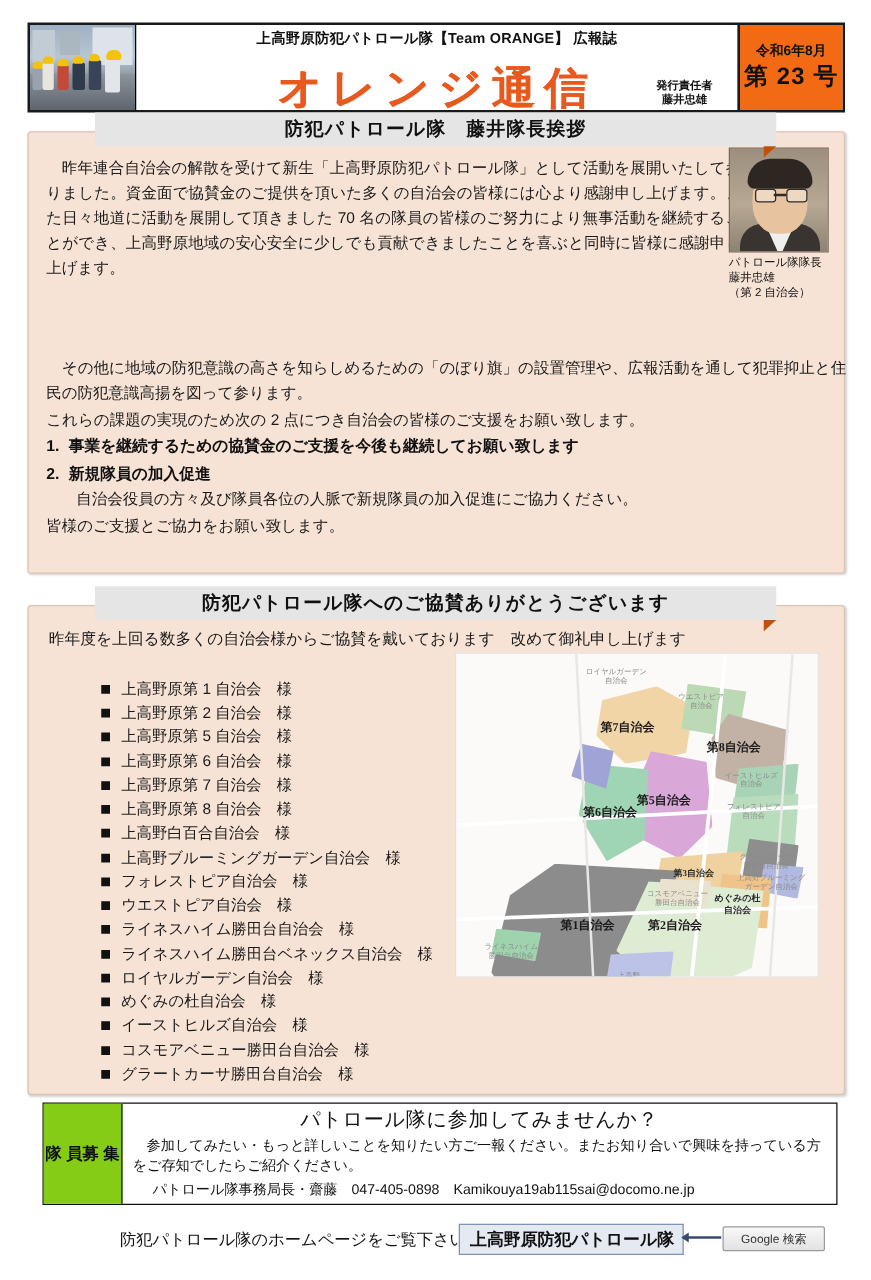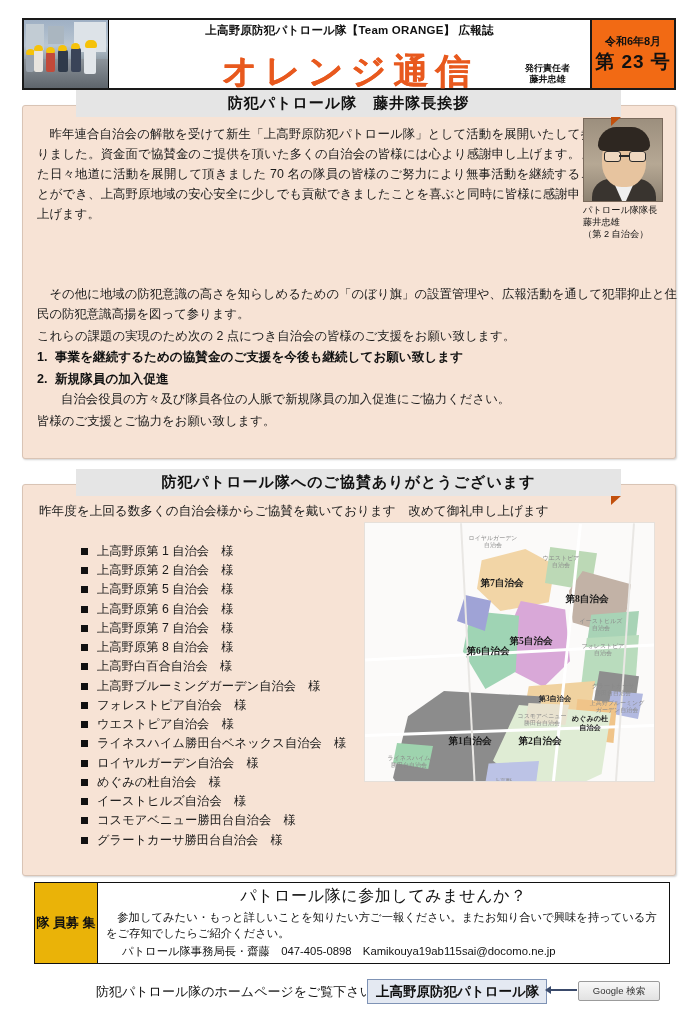--- a/index.html
+++ b/index.html
@@ -142,21 +142,21 @@
   }
   .mlabel.big{font-size:9.6px;font-weight:bold;color:#1a1a1a;}
   .mlabel.sm{font-size:6px;font-weight:normal;color:#8a8a8a;}
 
   
   .recruit{
     position:absolute;left:34px;top:882px;width:636px;height:82px;
     border:1px solid #111;box-sizing:border-box;background:#fff;display:flex;
   }
   .recruit-tag{
-    width:62px;flex:0 0 62px;background:#eab308;border-right:1px solid #111;
+    width:62px;flex:0 0 62px;background:#84cc16;border-right:1px solid #111;
     display:flex;align-items:center;justify-content:center;
     font-size:13px;font-weight:bold;color:#111;line-height:1.35;text-align:center;
   }
   .recruit-body{flex:1 1 auto;padding:3px 8px 0 8px;position:relative;}
   .recruit-title{font-size:16px;text-align:center;color:#111;letter-spacing:.6px;white-space:nowrap;}
   .recruit-text{font-size:11.3px;line-height:1.42;color:#111;margin-top:2px;text-indent:1em;}
   .recruit-contact{font-size:11.3px;color:#111;margin-top:3px;padding-left:16px;white-space:nowrap;}
 
   
   .footer{position:absolute;left:0;top:975px;width:697px;height:40px;}
@@ -263,20 +263,21 @@
         <li>上高野原第 1 自治会　様</li>
         <li>上高野原第 2 自治会　様</li>
         <li>上高野原第 5 自治会　様</li>
         <li>上高野原第 6 自治会　様</li>
         <li>上高野原第 7 自治会　様</li>
         <li>上高野原第 8 自治会　様</li>
         <li>上高野白百合自治会　様</li>
         <li>上高野ブルーミングガーデン自治会　様</li>
         <li>フォレストピア自治会　様</li>
         <li>ウエストピア自治会　様</li>
+        <li>ライネスハイム勝田台自治会　様</li>
         <li>ライネスハイム勝田台ベネックス自治会　様</li>
         <li>ロイヤルガーデン自治会　様</li>
         <li>めぐみの杜自治会　様</li>
         <li>イーストヒルズ自治会　様</li>
         <li>コスモアベニュー勝田台自治会　様</li>
         <li>グラートカーサ勝田台自治会　様</li>
       </ul>
   </div>
 
   <div class="map">

